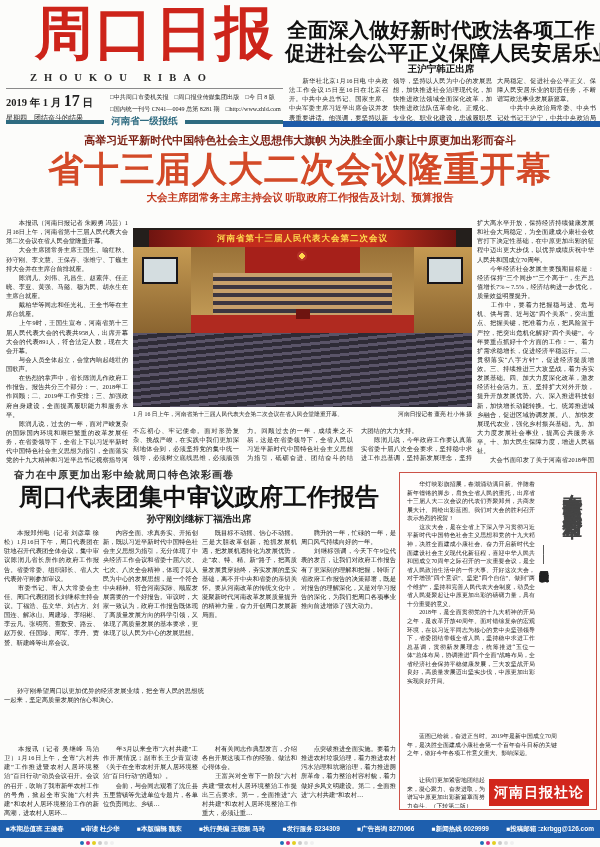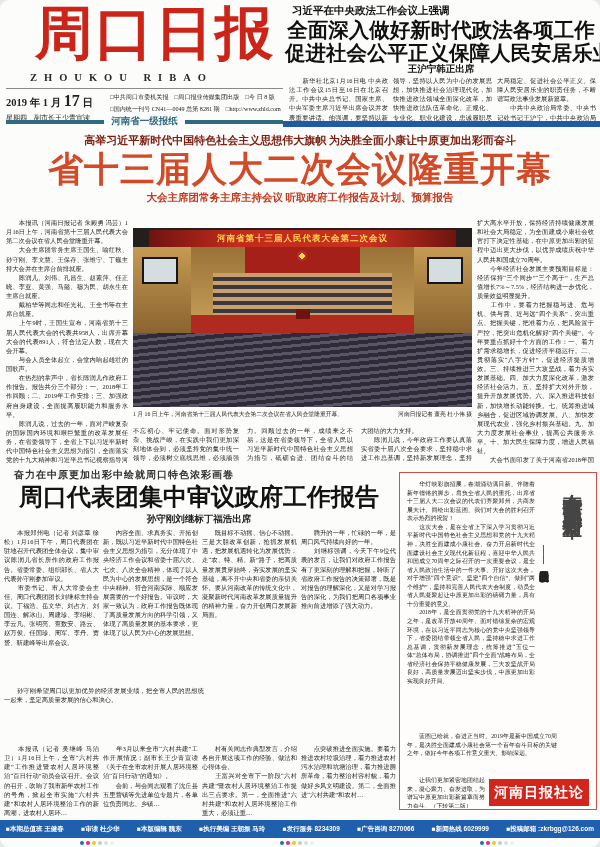--- a/index.html
+++ b/index.html
@@ -1,18 +1,18 @@
 <!DOCTYPE html>
 <html><head>
 <meta charset="utf-8">
 <style>
   * { margin:0; padding:0; box-sizing:border-box; }
   html,body { background:#e9e9e9; }
   body { font-family:"Liberation Serif","DejaVu Serif",serif; }
-  .page { position:relative; width:600px; height:847px; margin:0 auto; background:#fcfcfa; overflow:hidden; color:#1a1a1a;border-radius:9px; }
+  .page { position:relative; width:600px; height:847px; margin:0 auto; background:#fcfcfa; overflow:hidden; color:#1a1a1a; }
   .abs { position:absolute; }
 
   
   .mast-title { left:30px; top:2px; width:250px; text-align:center; font-size:58px; line-height:1.1;
                 font-weight:bold; color:#cd241a; letter-spacing:2px; }
   .mast-pinyin { left:30px; top:72px; width:250px; font-size:10.5px; font-weight:bold;
                  letter-spacing:7px; color:#2a2a2a; }
   .dateblock { left:6px; top:88px; width:277px; border-top:1px solid #8a8a8a; padding-top:3px; display:flex; }
   .date-left { width:100px; }
   .date-l1 { font-size:10.5px; font-weight:bold; color:#222; white-space:nowrap; }
@@ -101,36 +101,35 @@
 <body>
 
 <div class="page">
 
   <div class="abs mast-title">周口日报</div>
   <div class="abs mast-pinyin">ZHOUKOU RIBAO</div>
 
   <div class="abs dateblock">
     <div class="date-left">
       <div class="date-l1"><span>2019 年 1 月</span> <span class="day">17</span> <span>日</span></div>
-      <div class="date-l2">星期四　副市长王少青宣读</div>
+      <div class="date-l2">星期四　团结奋斗的结果</div>
     </div>
     <div class="date-info">
       <div>□中共周口市委机关报　□周口报业传媒集团出版　□今 日 8 版</div>
       <div>□国内统一刊号 CN41—0049 总第 8281 期　□http://www.zhld.com</div>
     </div>
   </div>
 
   <div class="abs gradebar">
     <div class="bar"></div>
     <div class="txt">河南省一级报纸</div>
     <div class="bar"></div>
   </div>
   <div class="abs blue-rule"></div>
 
-  <div class="abs ts-kicker">习近平在中央政法工作会议上强调</div>
   <div class="abs ts-h1">全面深入做好新时代政法各项工作</div>
   <div class="abs ts-h2">促进社会公平正义保障人民安居乐业</div>
   <div class="abs ts-by">王沪宁韩正出席</div>
   <div class="col tcol" style="left:289px;width:99px;">　　新华社北京1月16日电 中央政法工作会议15日至16日在北京召开。中共中央总书记、国家主席、中央军委主席习近平出席会议并发表重要讲话。他强调，要坚持以新时代中国特色社会主义思想为指导，坚持党对政法工作的绝对</div>
   <div class="col tcol" style="left:393px;width:99px;">领导，坚持以人民为中心的发展思想，加快推进社会治理现代化，加快推进政法领域全面深化改革，加快推进政法队伍革命化、正规化、专业化、职业化建设，忠诚履职尽责，勇于担当作为，锐意改革创新，履行好维护国家政治安全、确保社会</div>
   <div class="col tcol" style="left:497px;width:99px;">大局稳定、促进社会公平正义、保障人民安居乐业的职责任务，不断谱写政法事业发展新篇章。
 　　中共中央政治局常委、中央书记处书记王沪宁，中共中央政治局常委、国务院副总理韩正出席会议。（下转第六版）</div>
 
   <div class="abs ms-kicker">高举习近平新时代中国特色社会主义思想伟大旗帜 为决胜全面小康让中原更加出彩而奋斗</div>
   <div class="abs ms-head">省十三届人大二次会议隆重开幕</div>

